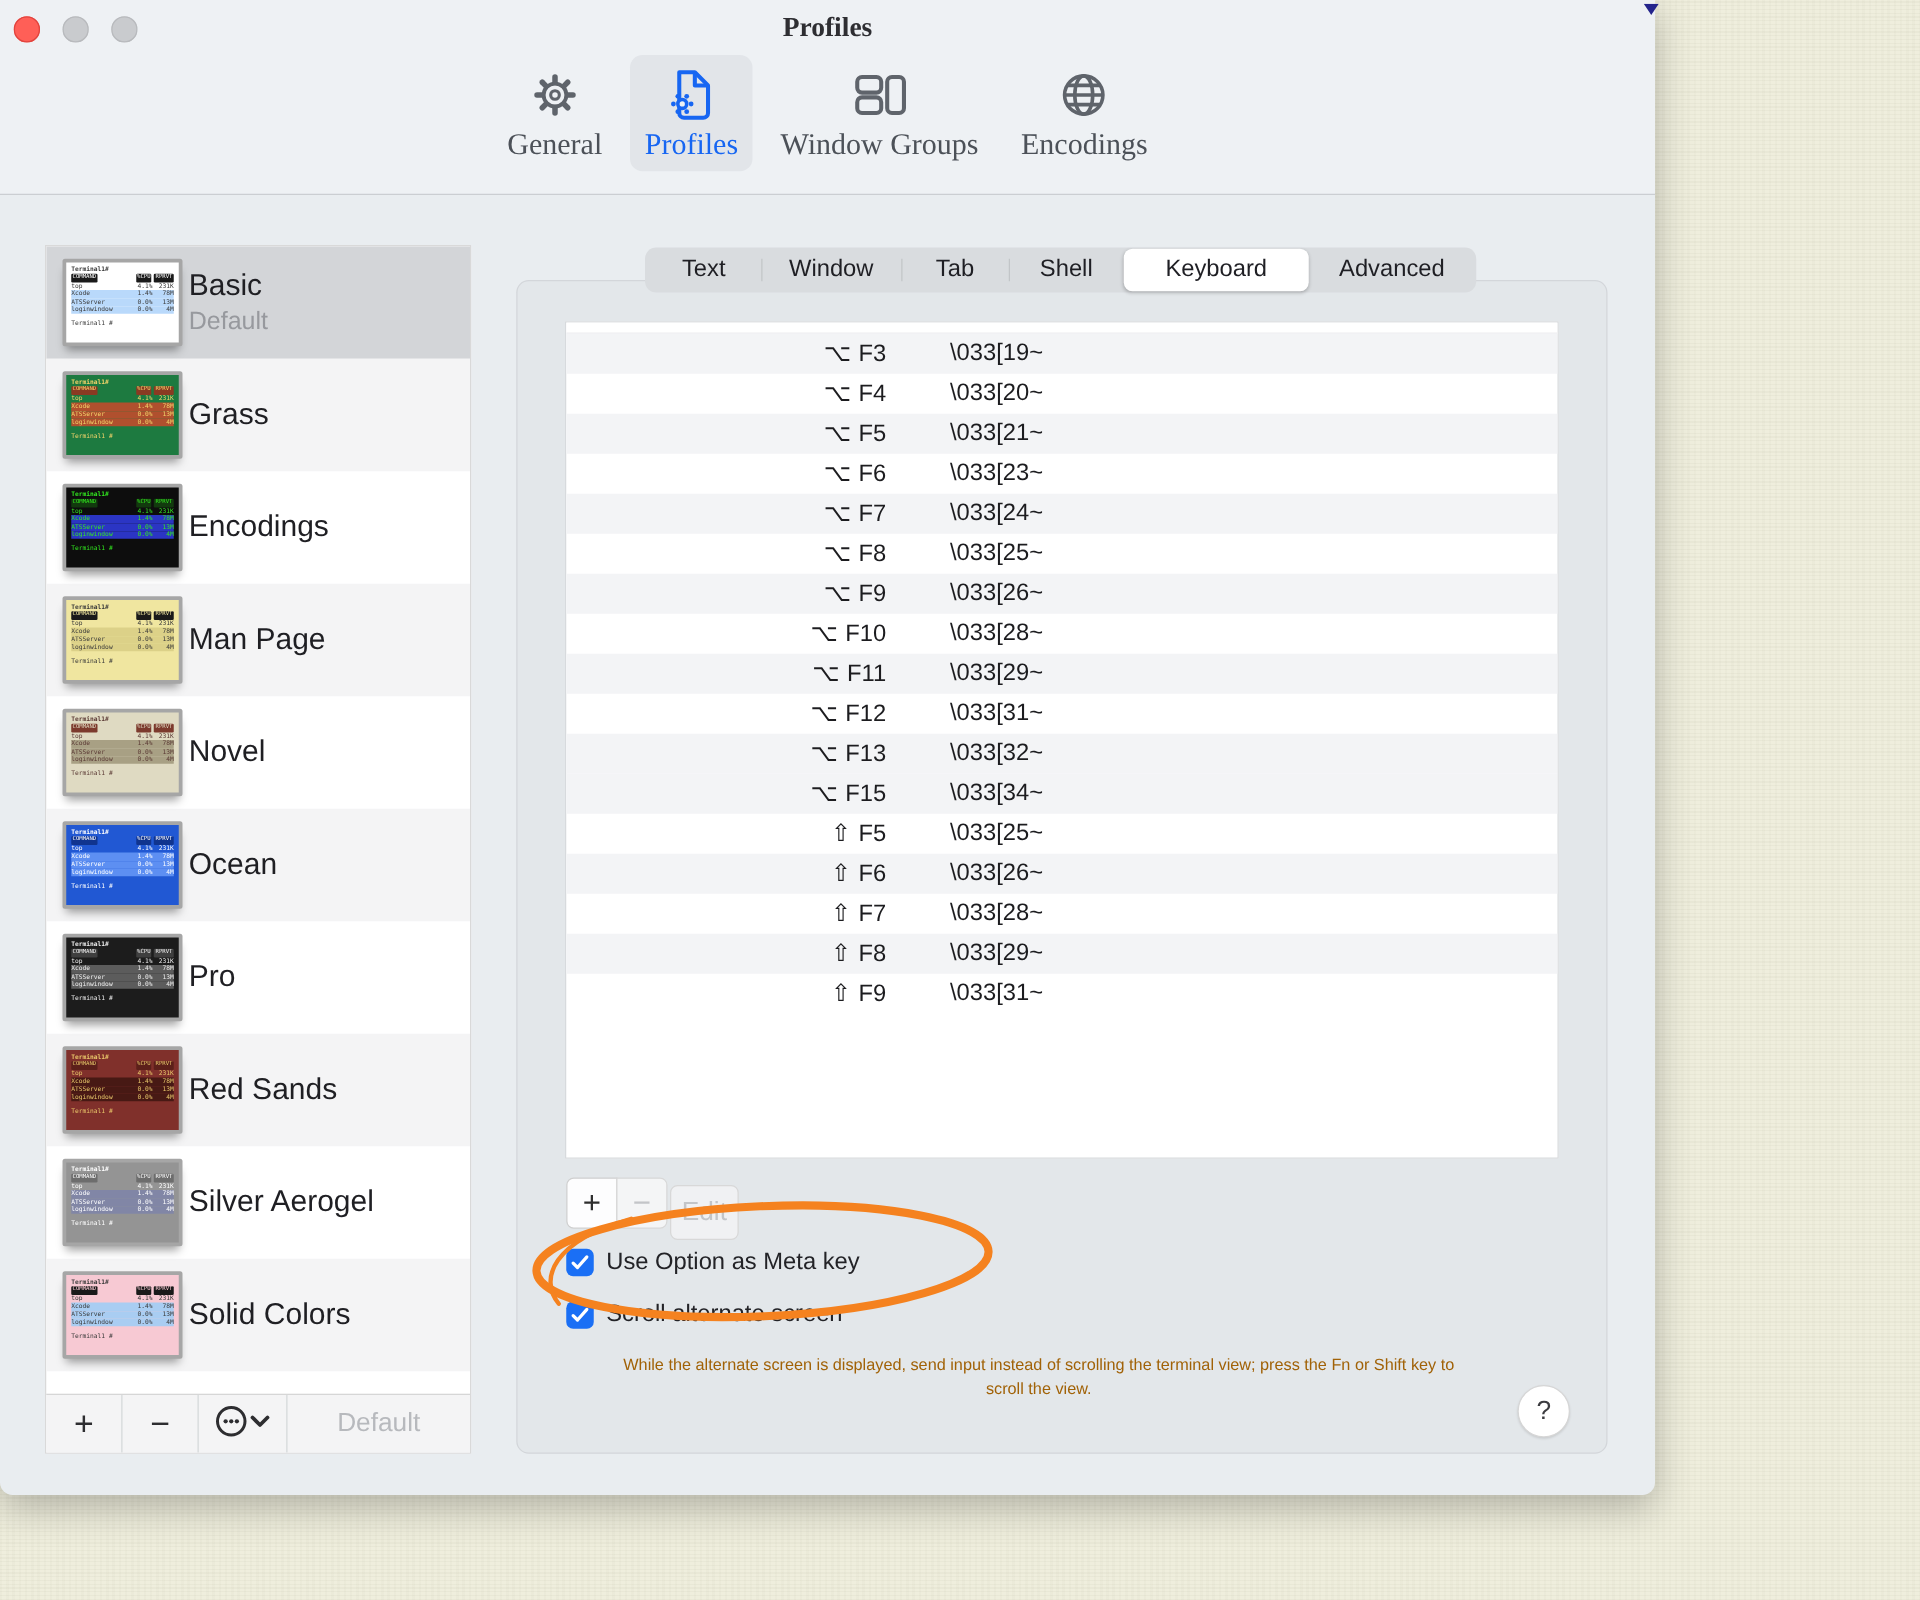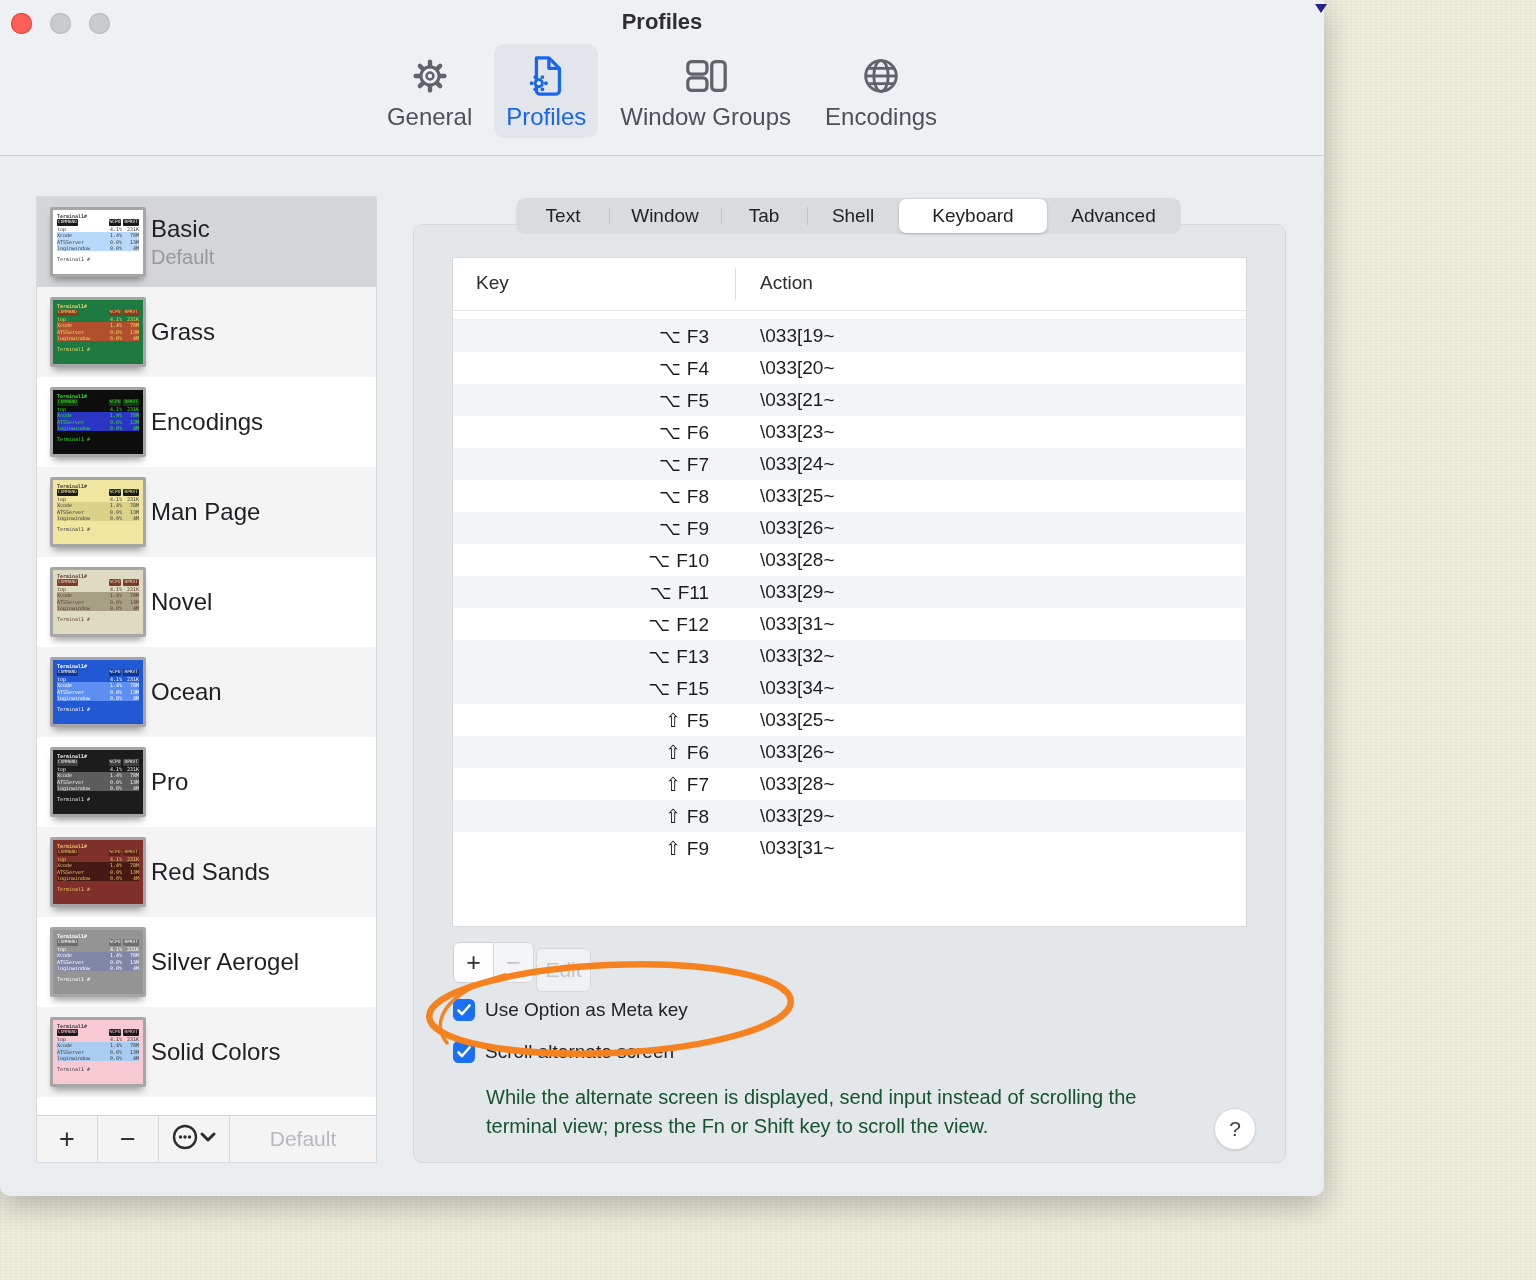--- a/index.html
+++ b/index.html
@@ -7,21 +7,21 @@
        -webkit-font-smoothing:antialiased;}
   #desktop{position:relative;width:1536px;height:1280px;background:#efeedd;}
   #desktop::after{content:"";position:absolute;inset:0;pointer-events:none;
      background:repeating-linear-gradient(0deg,rgba(120,120,90,.05) 0 1px,transparent 1px 3px),
                 repeating-linear-gradient(90deg,rgba(120,120,90,.03) 0 2px,transparent 2px 5px);}
   #window{position:absolute;left:0;top:0;width:1324px;height:1196px;background:#e9edf0;
      border-radius:0 0 10px 10px;box-shadow:0 10px 30px rgba(0,0,0,.25);z-index:2;}
 
   
   #titlebar{position:absolute;left:0;top:0;width:100%;height:155px;background:#eef1f4;
-     border-bottom:1px solid #cbced2;border-radius:0;}
+     border-bottom:1px solid #cbced2;border-radius:0;font-family:Liberation Serif, serif;}
   .light{position:absolute;top:13px;width:21px;height:21px;border-radius:50%;}
   #win-title{position:absolute;left:0;top:9px;width:100%;text-align:center;
      font-size:22px;font-weight:700;color:#2e2e32;}
   #toolbar{position:absolute;left:0;top:44px;width:100%;display:flex;justify-content:center;
      align-items:flex-start;gap:10px;}
   .tb-item{display:flex;flex-direction:column;align-items:center;gap:3px;padding:8px 12px 7px;
      border-radius:10px;cursor:default;}
   .tb-item.selected{background:#e2e5e9;}
   .tb-icon{width:52px;height:48px;display:flex;align-items:center;justify-content:center;}
   .tb-label{font-size:24px;color:#4c5158;white-space:nowrap;}
@@ -87,21 +87,21 @@
   #btn-remove-binding{left:79px;top:717px;width:41px;height:41px;background:#f4f5f6;border:1px solid #d8d8d8;
      border-radius:0 6px 6px 0;font-size:25px;color:#c3c5c8;}
   #btn-edit-binding{left:122px;top:723px;width:55px;height:44px;background:#f0f1f3;border:1px solid #d8d8d8;
      border-radius:6px;font-size:21px;color:#c3c5c8;}
 
   
   .opt-row{position:absolute;left:39px;display:flex;align-items:center;gap:10px;}
   .checkbox{width:22px;height:22px;border-radius:5.5px;display:flex;align-items:center;justify-content:center;flex:none;}
   .opt-label{font-size:19px;color:#232327;}
 
-  #help-text{position:absolute;left:72px;top:858px;width:690px;font-size:20px;line-height:1.45;color:#14532d;}
+  #help-text{position:absolute;left:72px;top:858px;width:690px;font-size:13px;line-height:1.45;color:#a16207;text-align:center;}
   #help-btn{position:absolute;left:800px;top:883px;width:40px;height:40px;border-radius:50%;background:#fff;
      border:1px solid #d6d6d6;box-shadow:0 1px 2px rgba(0,0,0,.12);display:flex;align-items:center;
      justify-content:center;font-size:21px;color:#3c3c40;}
 
   #annotation-svg{position:absolute;inset:0;width:1536px;height:1280px;pointer-events:none;z-index:5;}
   #cursor-frag{position:absolute;left:1313px;top:0;z-index:6;}
 </style>
 </head>
 <body>
 
@@ -563,25 +563,20 @@
         <div class="tab" style="width: 92px;">Text</div>
         <div class="tab div-left" style="width: 112px;">Window</div>
         <div class="tab div-left" style="width: 86px;">Tab</div>
         <div class="tab div-left" style="width: 92px;">Shell</div>
         <div class="tab selected" style="width: 148px;">Keyboard</div>
         <div class="tab" style="width: 133px;">Advanced</div>
       </div>
 
     <div id="groupbox">
       <div id="kb-table">
-        <div id="kb-head">
-          <div class="col-label" id="col-key">Key</div>
-          <div id="head-divider"></div>
-          <div class="col-label" id="col-action">Action</div>
-        </div>
         <div id="kb-body">
           <div class="sliver"></div>
             <div class="trow alt">
               <div class="cell-key">
       <span class="mod">⌥</span><span class="keyname">F3</span></div>
     <div class="cell-action">\033[19~</div>
             </div>
             <div class="trow">
               <div class="cell-key">
       <span class="mod">⌥</span><span class="keyname">F4</span></div>

